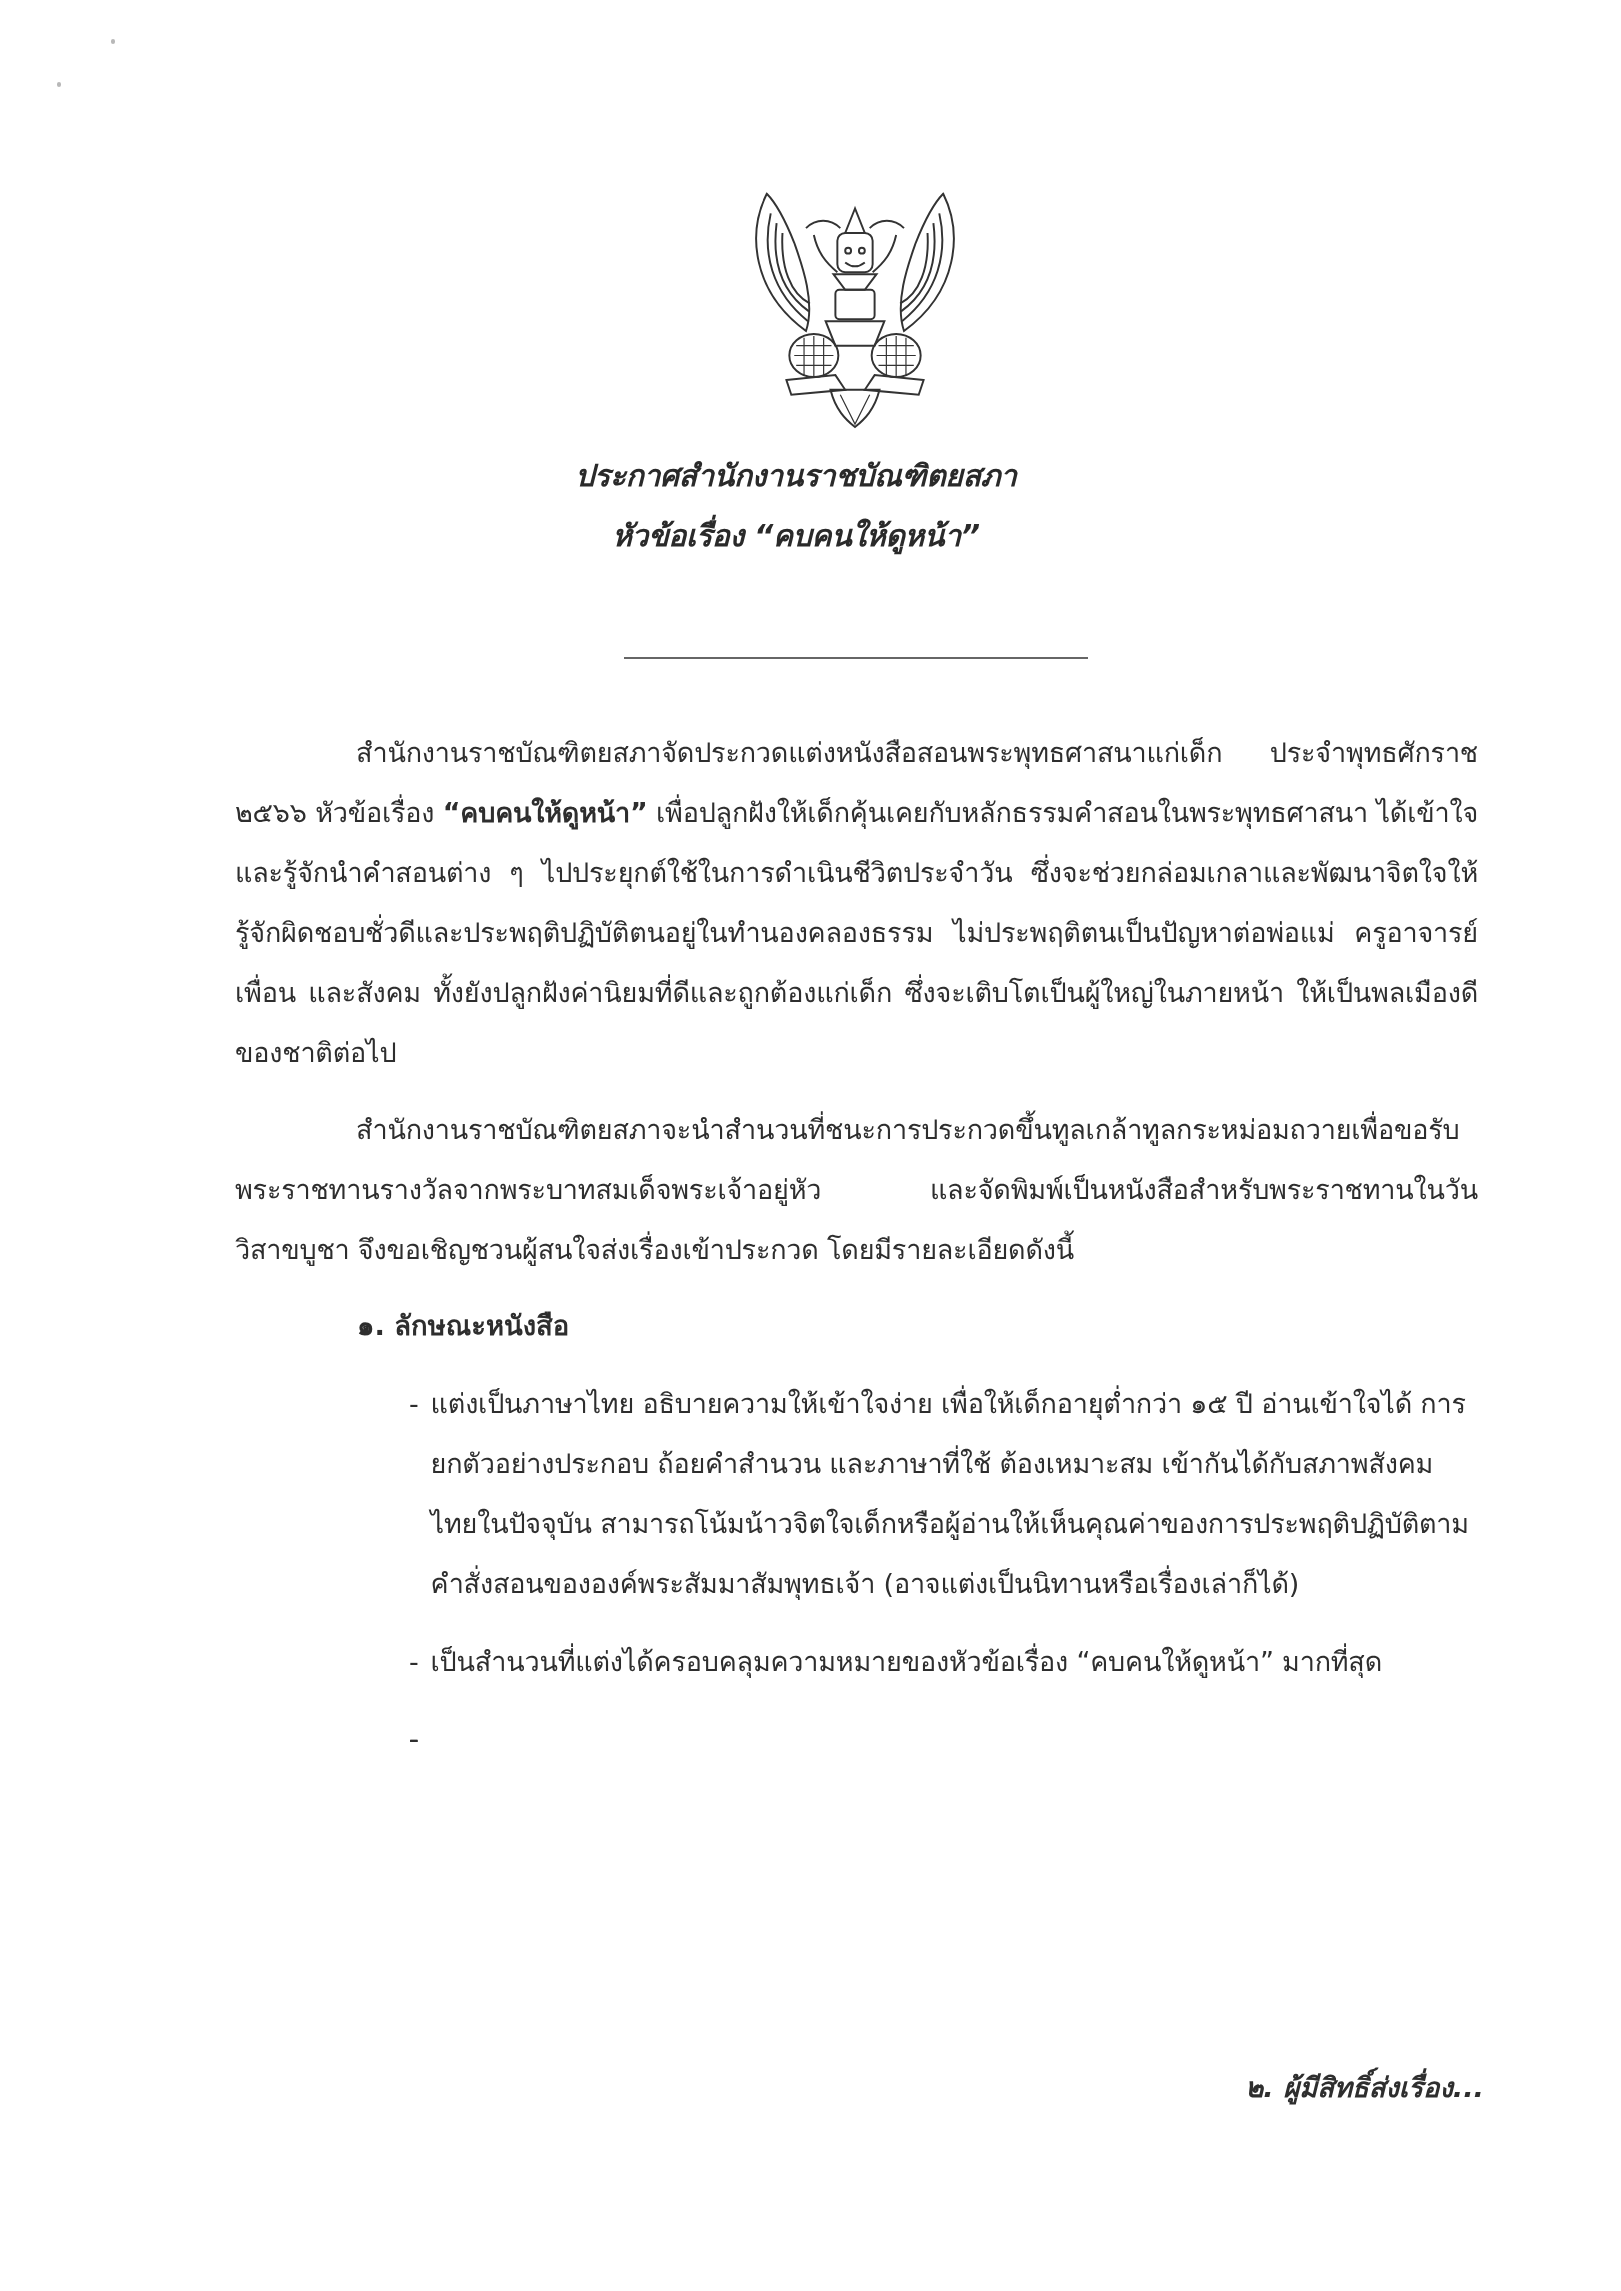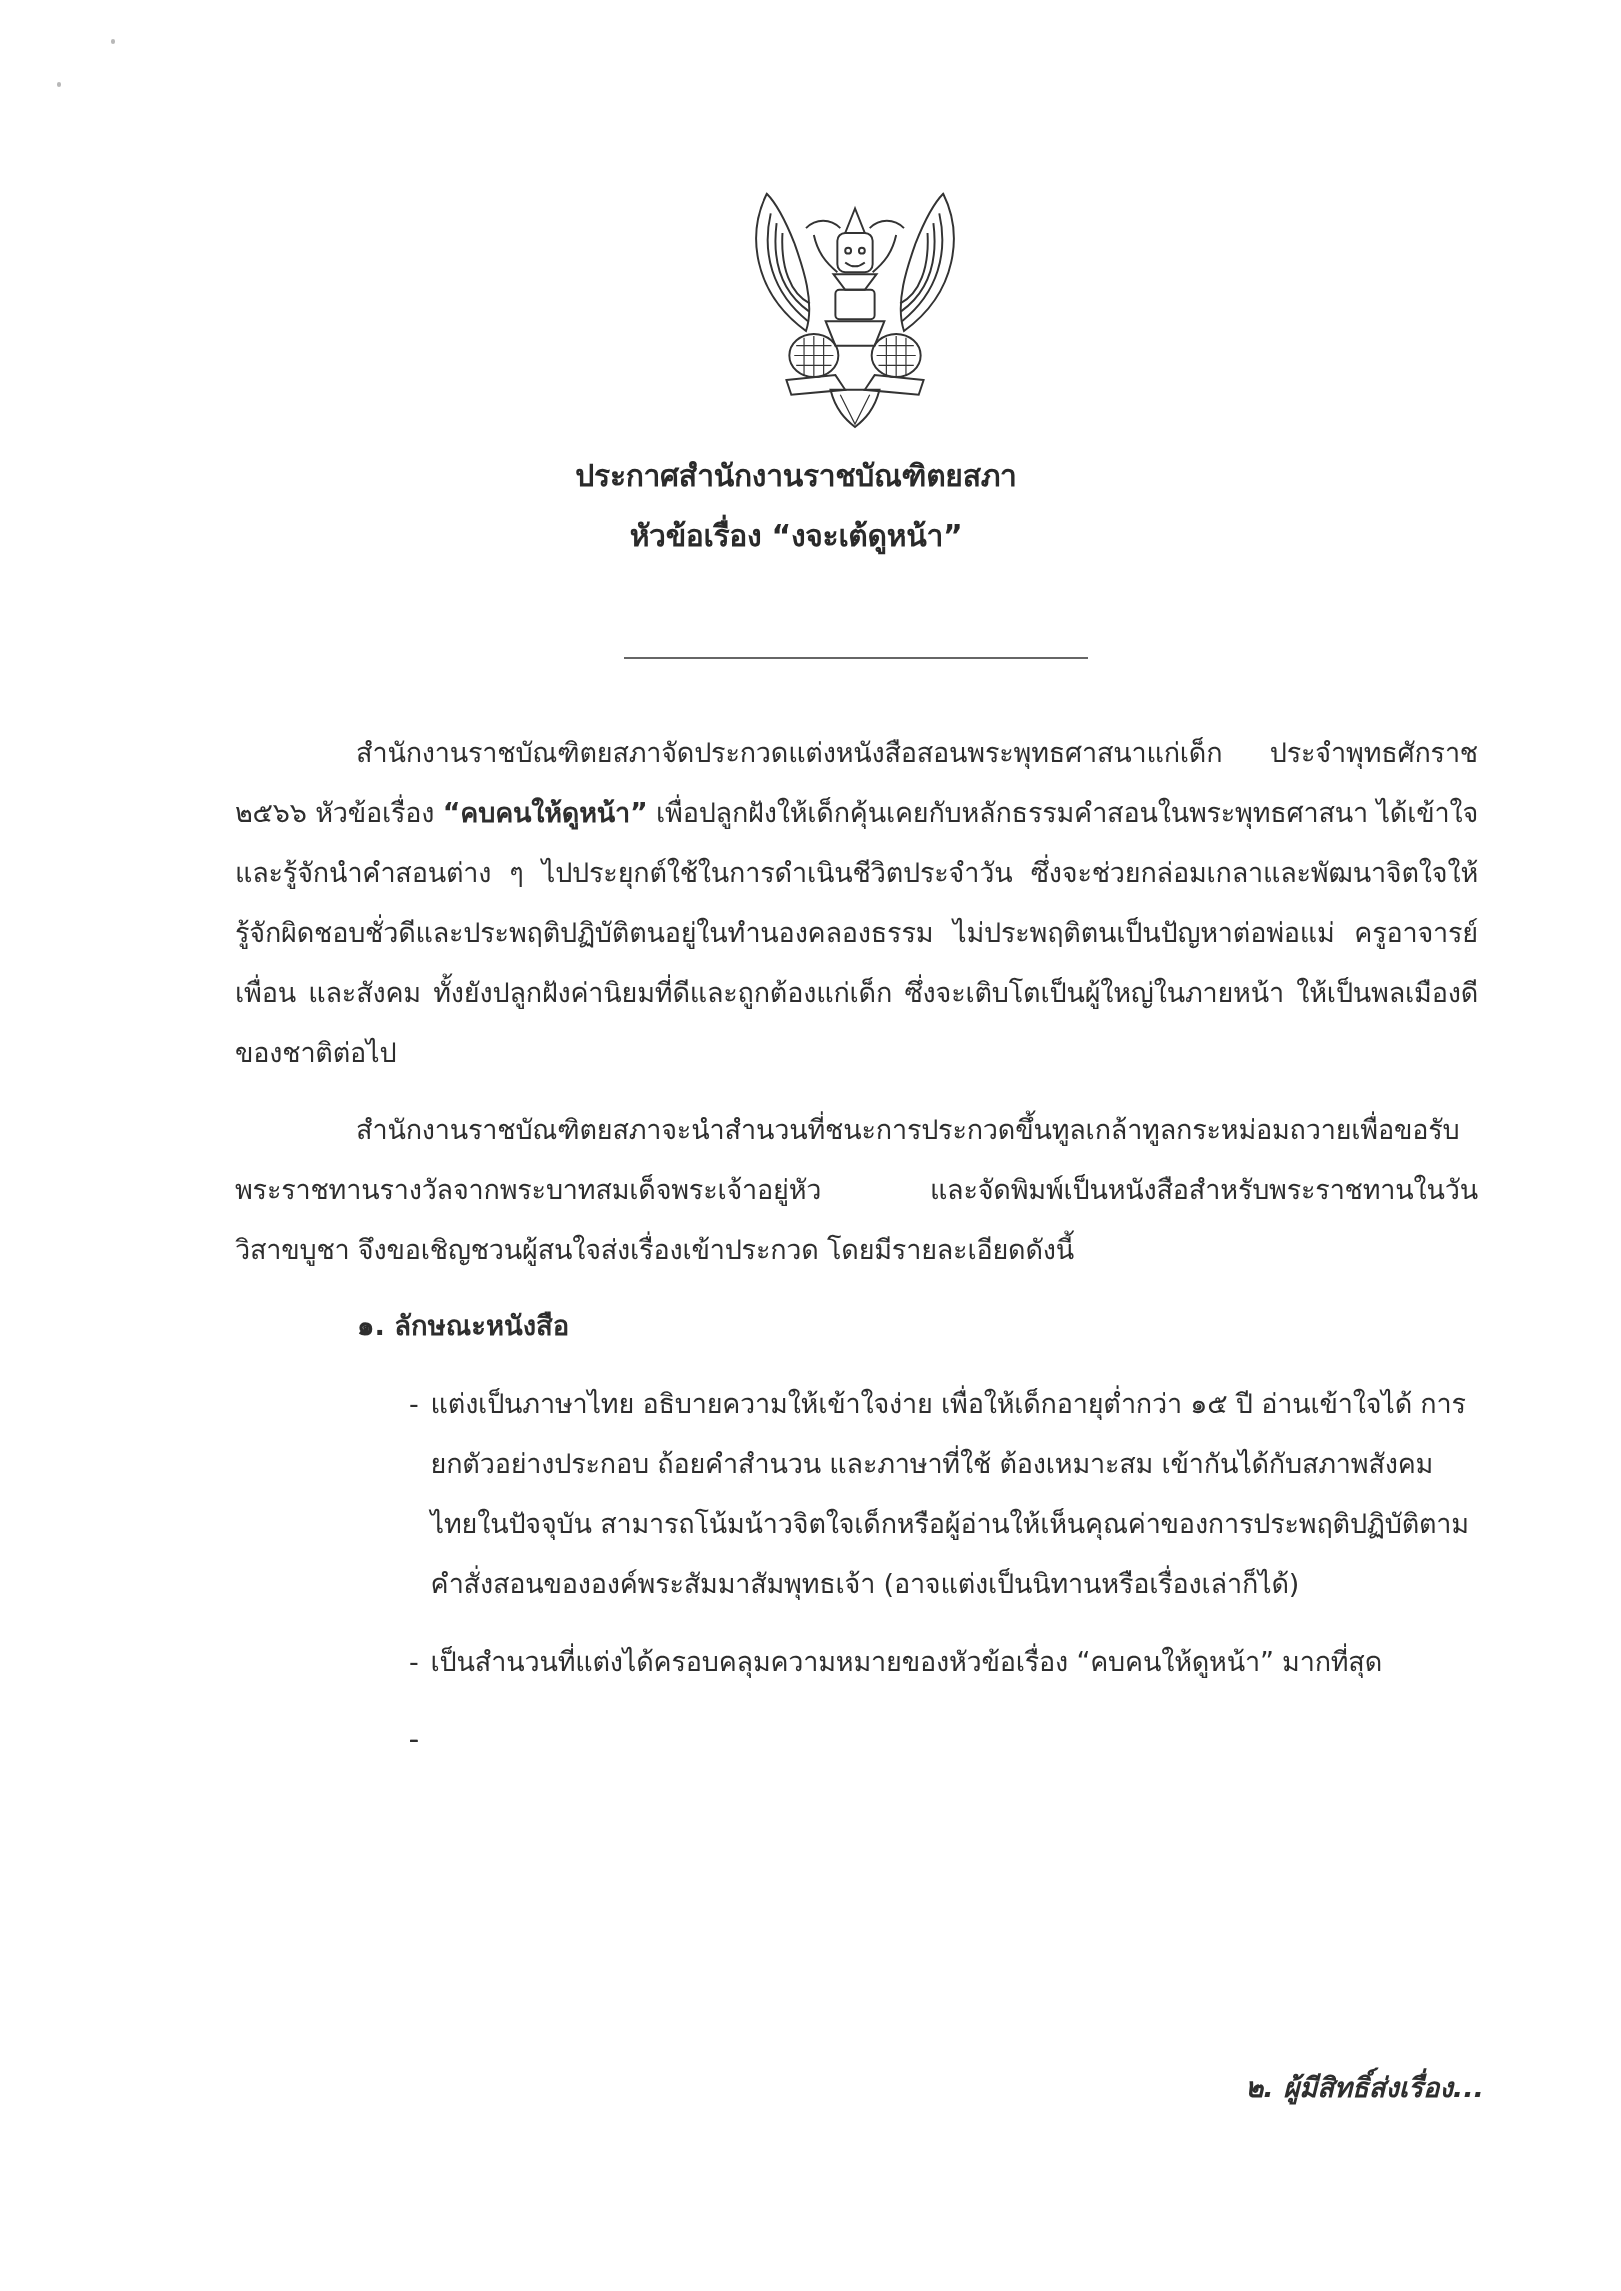--- a/index.html
+++ b/index.html
@@ -1,20 +1,20 @@
 <!DOCTYPE html>
 <html><head>
 <meta charset="utf-8">
 <style>
   html, body { margin: 0; padding: 0; background: #ffffff; }
   body { width: 1621px; height: 2292px; position: relative; overflow: hidden;
          font-family: "DejaVu Sans", "Liberation Sans", sans-serif; color: #2e2e2e; }
   .speck { position: absolute; width: 3.9px; height: 4.9px; background: #9a9a9a; border-radius: 2px; opacity: .7; }
   .emblem { position: absolute; left: 747px; top: 184px; width: 216px; height: 245px; }
-  .title-block { position: absolute; left: 0; width: 1592px; top: 446px; text-align: center; }
+  .title-block { position: absolute; left: 0; width: 1592px; top: 446px; text-align: center; font-style: italic; }
   .title-line { font-size: 30px; font-weight: bold; line-height: 60px; letter-spacing: -0.3px; color: #2a2a2a; }
   .divider { position: absolute; left: 624px; top: 657px; width: 464px; height: 2px; background: #666; }
   .body { position: absolute; left: 235px; width: 1243px; top: 723px; }
   .para { font-size: 27px; line-height: 60px; text-align: justify; text-align-last: left;
           text-indent: 121px; margin: 0 0 16.7px 0; letter-spacing: -0.2px; }
   .para b { font-weight: bold; }
   .section-head { font-size: 27.4px; font-weight: bold; line-height: 60px; margin: 0 0 17.6px 122px; }
   .items { list-style: none; margin: 0; padding: 0; }
   .item { position: relative; font-size: 27px; line-height: 60px; margin: 0 0 17.6px 174px;
           padding-left: 21.6px; letter-spacing: -0.2px; text-align: left; }
@@ -64,21 +64,21 @@
     <path d="M40 200 L90 195 L100 210 L45 215 Z"></path>
     <path d="M180 200 L130 195 L120 210 L175 215 Z"></path>
 
     <path d="M85 210 C90 230, 100 240, 110 248 C120 240, 130 230, 135 210 Z"></path>
     <path d="M95 215 L110 245 L125 215" stroke-width="1.2"></path>
   </svg>
 </div>
 
 <div class="title-block">
   <div class="title-line">ประกาศสำนักงานราชบัณฑิตยสภา</div>
-  <div class="title-line">หัวข้อเรื่อง “งจะเต้ดูหน้า”</div>
+  <div class="title-line">หัวข้อเรื่อง “คบคนให้ดูหน้า”</div>
 </div>
 
 <div class="divider"></div>
 
 <div class="body">
   <p class="para"><span>สำนักงานราชบัณฑิตยสภาจัดประกวดแต่งหนังสือสอนพระพุทธศาสนาแก่เด็ก ประจำพุทธศักราช ๒๕๖๖ หัวข้อเรื่อง </span><b>“คบคนให้ดูหน้า”</b><span> เพื่อปลูกฝังให้เด็กคุ้นเคยกับหลักธรรมคำสอนในพระพุทธศาสนา ได้เข้าใจและรู้จักนำคำสอนต่าง ๆ ไปประยุกต์ใช้ในการดำเนินชีวิตประจำวัน ซึ่งจะช่วยกล่อมเกลาและพัฒนาจิตใจให้รู้จักผิดชอบชั่วดีและประพฤติปฏิบัติตนอยู่ในทำนองคลองธรรม ไม่ประพฤติตนเป็นปัญหาต่อพ่อแม่ ครูอาจารย์ เพื่อน และสังคม ทั้งยังปลูกฝังค่านิยมที่ดีและถูกต้องแก่เด็ก ซึ่งจะเติบโตเป็นผู้ใหญ่ในภายหน้า ให้เป็นพลเมืองดีของชาติต่อไป</span></p>
 
   <p class="para"><span>สำนักงานราชบัณฑิตยสภาจะนำสำนวนที่ชนะการประกวดขึ้นทูลเกล้าทูลกระหม่อมถวายเพื่อขอรับพระราชทานรางวัลจากพระบาทสมเด็จพระเจ้าอยู่หัว และจัดพิมพ์เป็นหนังสือสำหรับพระราชทานในวันวิสาขบูชา  จึงขอเชิญชวนผู้สนใจส่งเรื่องเข้าประกวด โดยมีรายละเอียดดังนี้</span></p>
 
   <div class="section-head">๑. ลักษณะหนังสือ</div>

